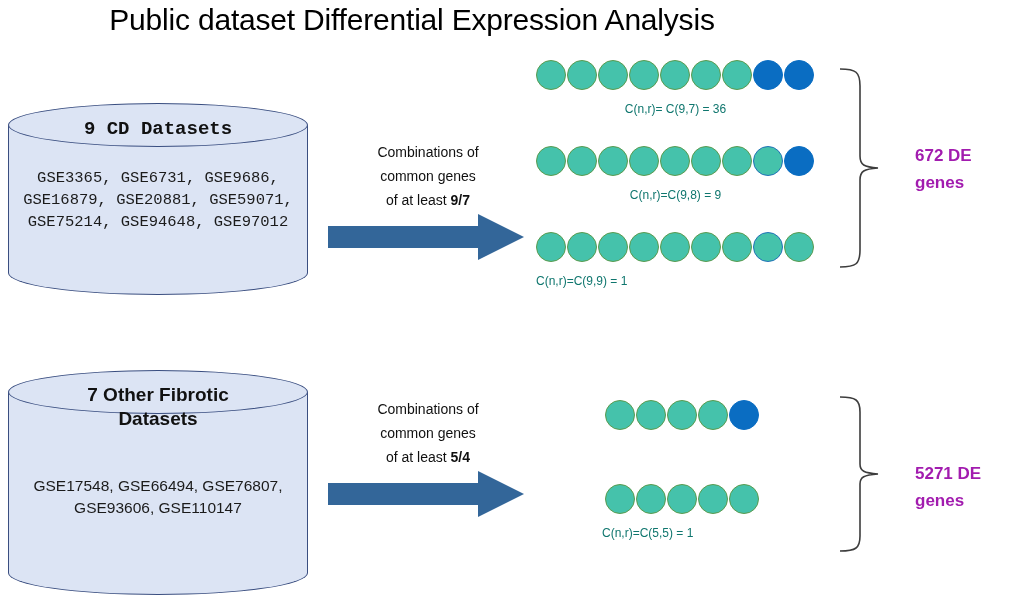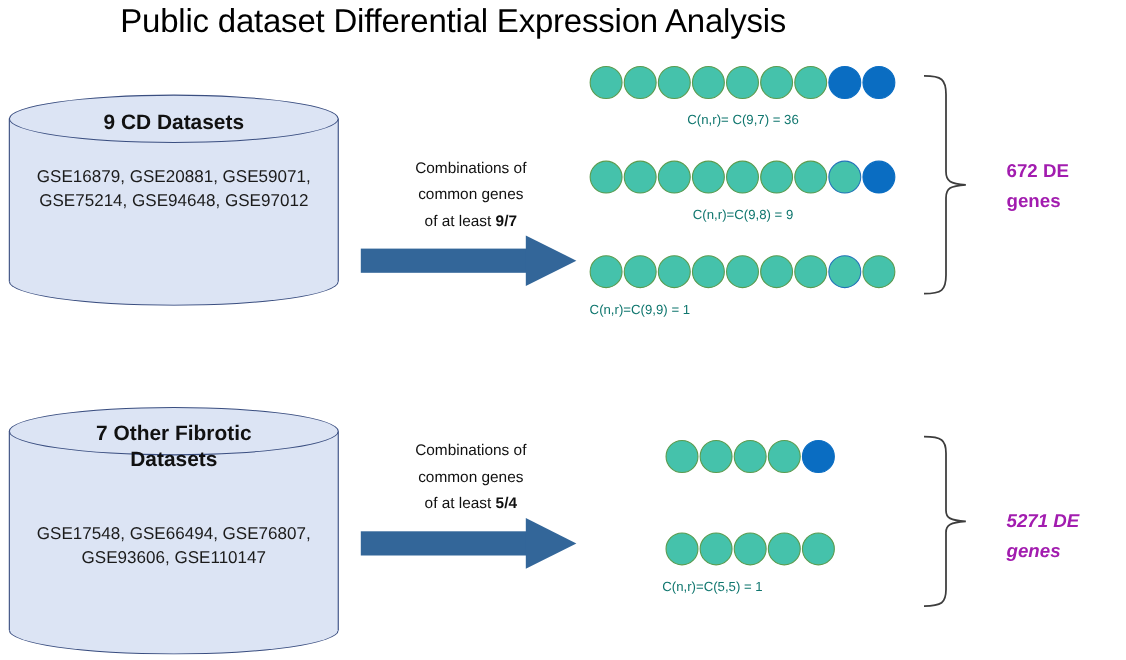--- a/index.html
+++ b/index.html
@@ -170,28 +170,29 @@
     color: #a21caf;
     line-height: 27px;
     white-space: nowrap;
   }
 </style>
 </head>
 <body>
 
 <div id="page-title">Public dataset Differential Expression Analysis</div>
 
-<div class="cylinder" style="left:8px; top:86px; height:192px;">
+<div class="cylinder" style="left:8px; top:103px; height:192px;font-family:Liberation Mono, monospace;">
   <div class="cyl-bottom"></div>
   <div class="cyl-body"></div>
   <div class="cyl-top"></div>
   <div class="cyl-content" style="top:14px;">
     <div class="cyl-heading">9 CD Datasets</div>
   </div>
   <div class="cyl-content" style="top:64px;">
+    <div class="cyl-list">GSE3365, GSE6731, GSE9686,</div>
     <div class="cyl-list">GSE16879, GSE20881, GSE59071,</div>
     <div class="cyl-list">GSE75214, GSE94648, GSE97012</div>
   </div>
 </div>
 
 <div class="arrow-block" style="left:328px; top:140px;">
   <div class="arrow-caption">Combinations of</div>
   <div class="arrow-caption">common genes</div>
   <div class="arrow-caption">
     <span>of at least </span><b>9/7</b>
@@ -300,16 +301,16 @@
     <div class="dot teal"></div>
     <div class="dot teal"></div>
   </div>
   <div class="row-label" style="margin-left:-3px;">C(n,r)=C(5,5) = 1</div>
 </div>
 
 <svg class="brace" style="left:838px; top:394px;" width="50" height="160" viewBox="0 0 50 160">
   <path d="M2 3 C 18 3, 22 6, 22 18 L 22 70 C 22 77, 26 79, 40 80 C 26 81, 22 83, 22 90 L 22 142 C 22 154, 18 157, 2 157" fill="none" stroke="#3d3d3d" stroke-width="1.6"></path>
 </svg>
 
-<div class="total-label" style="left:915px; top:460px;font-style:italic;">
+<div class="total-label" style="left:915px; top:460px;">
   <div>5271 DE</div>
   <div>genes</div>
 </div>
 
 </body></html>

